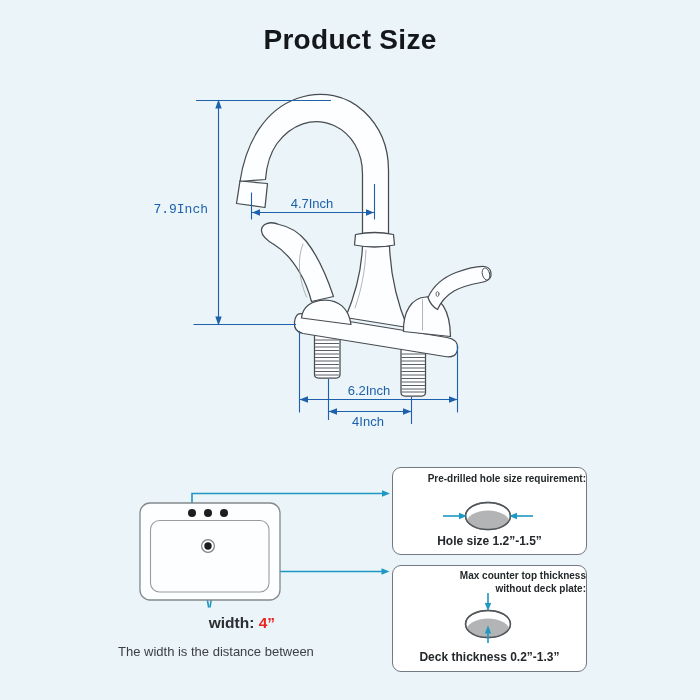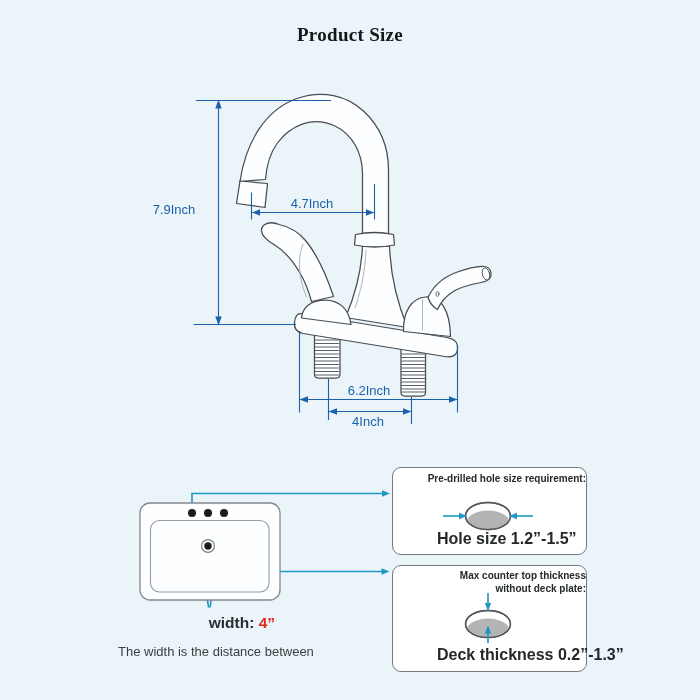--- a/index.html
+++ b/index.html
@@ -1,31 +1,31 @@
 <!DOCTYPE html>
 <html><head>
 <meta charset="utf-8">
 <style>
   html,body{margin:0;padding:0;}
   body{font-family:"Liberation Sans","DejaVu Sans",sans-serif;}
   .canvas{position:relative;width:700px;height:700px;background:#eaf4f9;overflow:hidden;}
   .abs{position:absolute;}
-  .page-title{left:0;top:24px;width:700px;text-align:center;font-size:19px;font-weight:800;
-    color:#15181b;letter-spacing:.3px;font-family:Liberation Serif, serif;}
+  .page-title{left:0;top:24px;width:700px;text-align:center;font-size:28px;font-weight:800;
+    color:#15181b;letter-spacing:.3px;}
   .dim-label{color:#1d61ac;font-size:13px;white-space:nowrap;}
   .lineart{left:0;top:0;width:700px;height:700px;}
   .width-label{left:145px;top:614px;width:130px;text-align:right;font-size:15.5px;font-weight:bold;
     color:#2b2e31;white-space:nowrap;}
   .width-label .val{color:#e8251e;}
   .sink-caption{left:118px;top:645px;width:200px;font-size:13px;line-height:14px;color:#3d4144;}
   .info-box{background:#ffffff;border:1.5px solid #717a82;border-radius:9px;}
   .box1{left:392px;top:467px;width:193px;height:86px;}
   .box2{left:392px;top:565px;width:193px;height:105px;}
   .box-title{left:0;width:100%;text-align:right;font-size:10px;font-weight:bold;color:#24282b;white-space:nowrap;}
-  .box-caption{left:0;width:100%;font-size:16px;font-weight:bold;color:#24282b;white-space:nowrap;margin-left:44px;}
+  .box-caption{left:0;width:100%;text-align:center;font-size:12px;font-weight:bold;color:#24282b;white-space:nowrap;}
   .boxsvg{left:0;top:0;}
   svg{display:block;}
 </style>
 </head>
 <body>
 
 <div class="canvas">
 
   <div class="abs page-title">Product Size</div>
 
@@ -100,21 +100,21 @@
       <rect x="140" y="503" width="140" height="97" rx="10" fill="#fdfeff" stroke="#83898d" stroke-width="1.3"></rect>
       <rect x="150.5" y="520.5" width="118.5" height="71.5" rx="9" fill="#fdfeff" stroke="#989da1" stroke-width="1.1"></rect>
       <circle cx="192" cy="513" r="4" fill="#1b1d1f"></circle>
       <circle cx="208" cy="513" r="4" fill="#1b1d1f"></circle>
       <circle cx="224" cy="513" r="4" fill="#1b1d1f"></circle>
       <circle cx="208" cy="546" r="6.4" fill="#ffffff" stroke="#7b8184" stroke-width="1.2"></circle>
       <circle cx="208" cy="546" r="3.7" fill="#1b1d1f"></circle>
     </g>
   </svg>
 
-  <div class="abs dim-label" style="left:140px;top:202px;width:68px;text-align:center;">7.9Inch</div>
+  <div class="abs dim-label" style="left:140px;top:202px;width:68px;text-align:right;font-family:Liberation Mono, monospace;">7.9Inch</div>
   <div class="abs dim-label" style="left:277px;top:196px;width:70px;text-align:center;">4.7Inch</div>
   <div class="abs dim-label" style="left:334px;top:383px;width:70px;text-align:center;">6.2Inch</div>
   <div class="abs dim-label" style="left:333px;top:414px;width:70px;text-align:center;">4Inch</div>
 
   <div class="abs width-label">
     <span>width:</span>
     <span class="val">4”</span>
   </div>
   <div class="abs sink-caption">
     <div>The width is the distance between</div>

